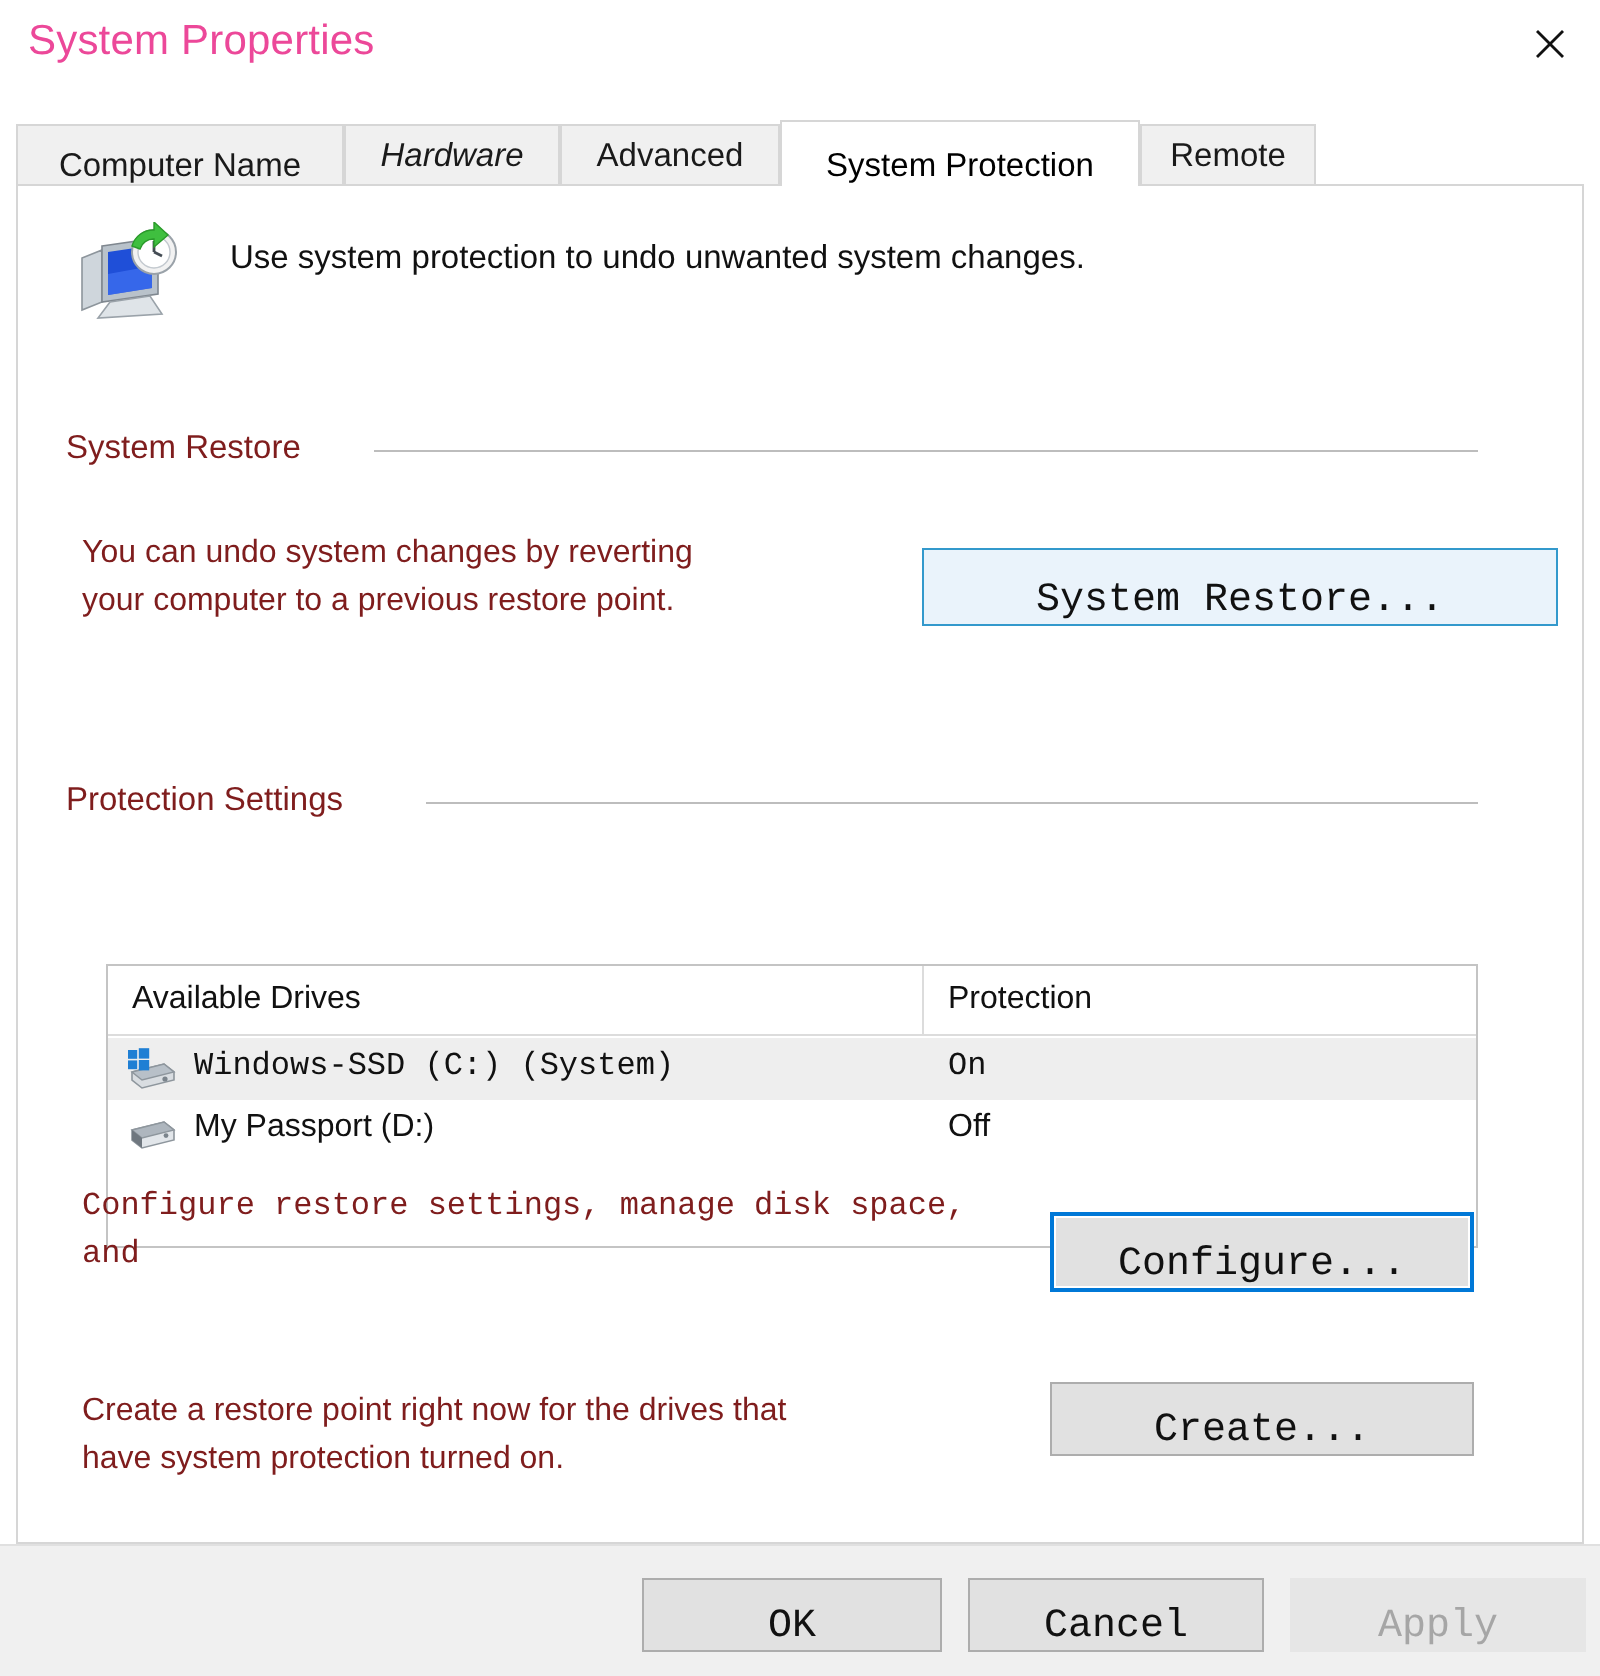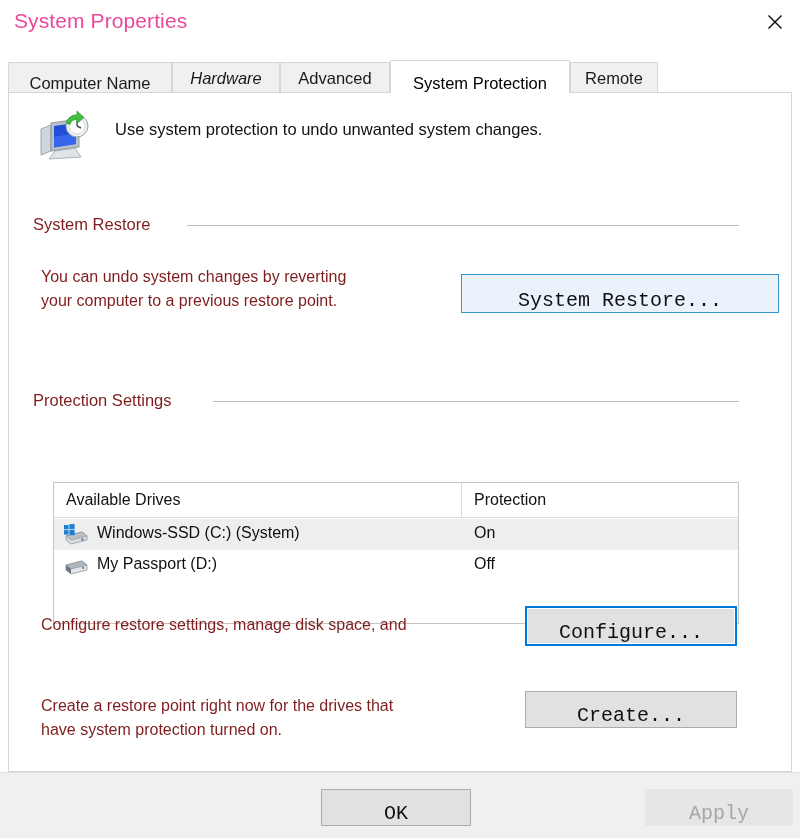--- a/index.html
+++ b/index.html
@@ -299,21 +299,21 @@
     <div class="group-label" style="left:24px; top:298px;">Protection Settings</div>
     <div class="group-rule" style="left:204px; top:308px; width:526px;"></div>
 
     <div class="drives-box" style="left:44px; top:341px;margin-top:48px;">
       <div class="drives-head">
         <div class="col-divider"></div>
         <div class="th th-name">Available Drives</div>
         <div class="th th-prot">Protection</div>
       </div>
 
-      <div class="drive-row selected" style="top:36px;">
+      <div class="drive-row selected" style="top:36px;font-family:Liberation Mono, monospace;">
         <div class="drive-icon">
           <svg width="26" height="24" viewBox="0 0 26 24" aria-hidden="true">
 
             <path d="M3 13 L19 9 L24 13 L24 17 L8 21 L3 17 Z" fill="#d9dde1" stroke="#8e969d" stroke-width="0.8"></path>
             <path d="M3 13 L19 9 L24 13 L8 17 Z" fill="#b8c0c8" stroke="#8e969d" stroke-width="0.7"></path>
             <circle cx="19.5" cy="16.5" r="1.3" fill="#7b848c"></circle>
 
             <rect x="1" y="2" width="4.6" height="4.4" fill="#1f7fd4"></rect>
             <rect x="6.4" y="1.1" width="5.2" height="5.2" fill="#1f7fd4"></rect>
             <rect x="1" y="7.2" width="4.6" height="4.4" fill="#1f7fd4"></rect>
@@ -331,39 +331,42 @@
             <path d="M3 11 L19 7 L24 11 L8 15 Z" fill="#aeb6be" stroke="#8e969d" stroke-width="0.7"></path>
             <path d="M3 11 L8 15 L8 20 L3 16 Z" fill="#6f777f"></path>
             <circle cx="20" cy="13.8" r="1.2" fill="#7b848c"></circle>
           </svg>
         </div>
         <div class="drive-name">My Passport (D:)</div>
         <div class="drive-prot">Off</div>
       </div>
     </div>
 
-    <div class="body-text" style="left:32px; top:520px; width:470px;">
+    <div class="body-text" style="left:32px; top:498px; width:470px;font-family:Liberation Mono, monospace;">
       <div>Configure restore settings, manage disk space, and</div>
     </div>
     <div class="btn focus-default" style="left:516px; top:513px; width:212px; height:40px;">
       <span>Configure...</span>
     </div>
 
     <div class="body-text" style="left:32px; top:601px; width:470px;">
       <div>Create a restore point right now for the drives that</div>
       <div>have system protection turned on.</div>
     </div>
     <div class="btn" style="left:516px; top:598px; width:212px; height:37px;">
       <span>Create...</span>
     </div>
 
   </div>
 
   <div class="footer">
     <div class="btn" style="left:321px; top:16px; width:150px; height:37px;">
       <span>OK</span>
     </div>
+    <div class="btn" style="left:484px; top:16px; width:148px; height:37px;">
+      <span>Cancel</span>
+    </div>
     <div class="btn disabled" style="left:645px; top:16px; width:148px; height:37px;">
       <span>Apply</span>
     </div>
   </div>
 
 </div>
 
 </body></html>

